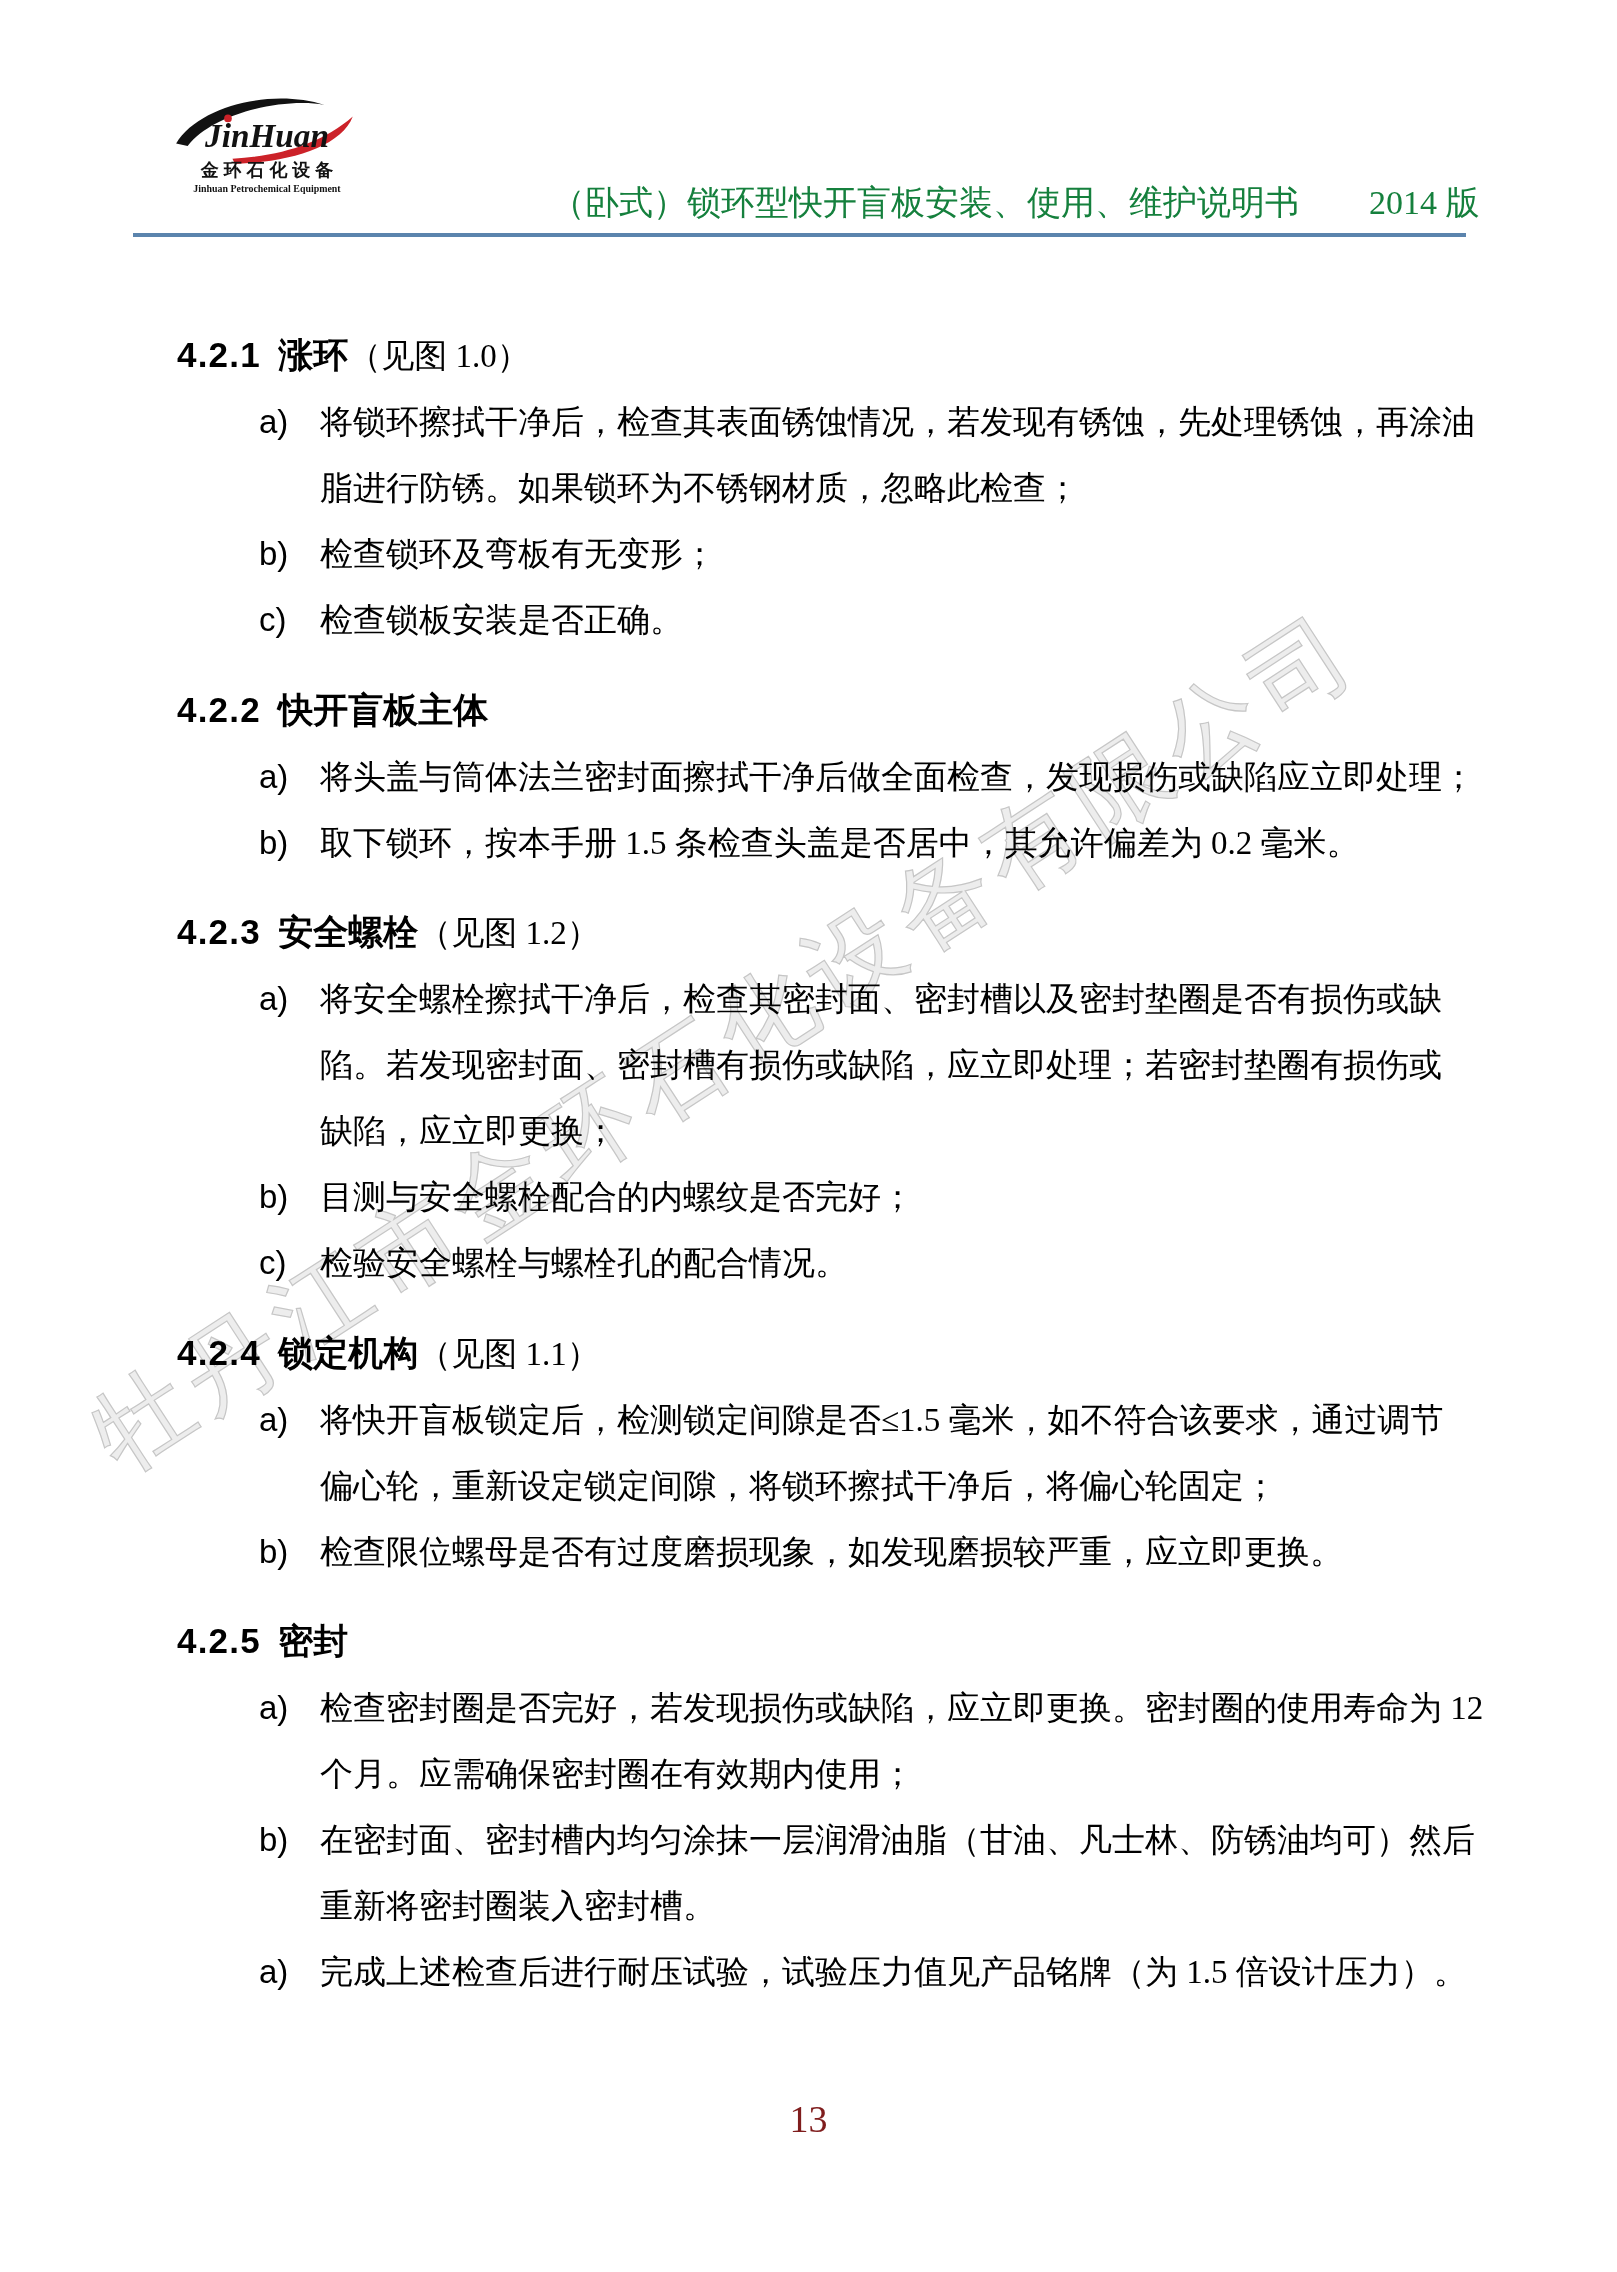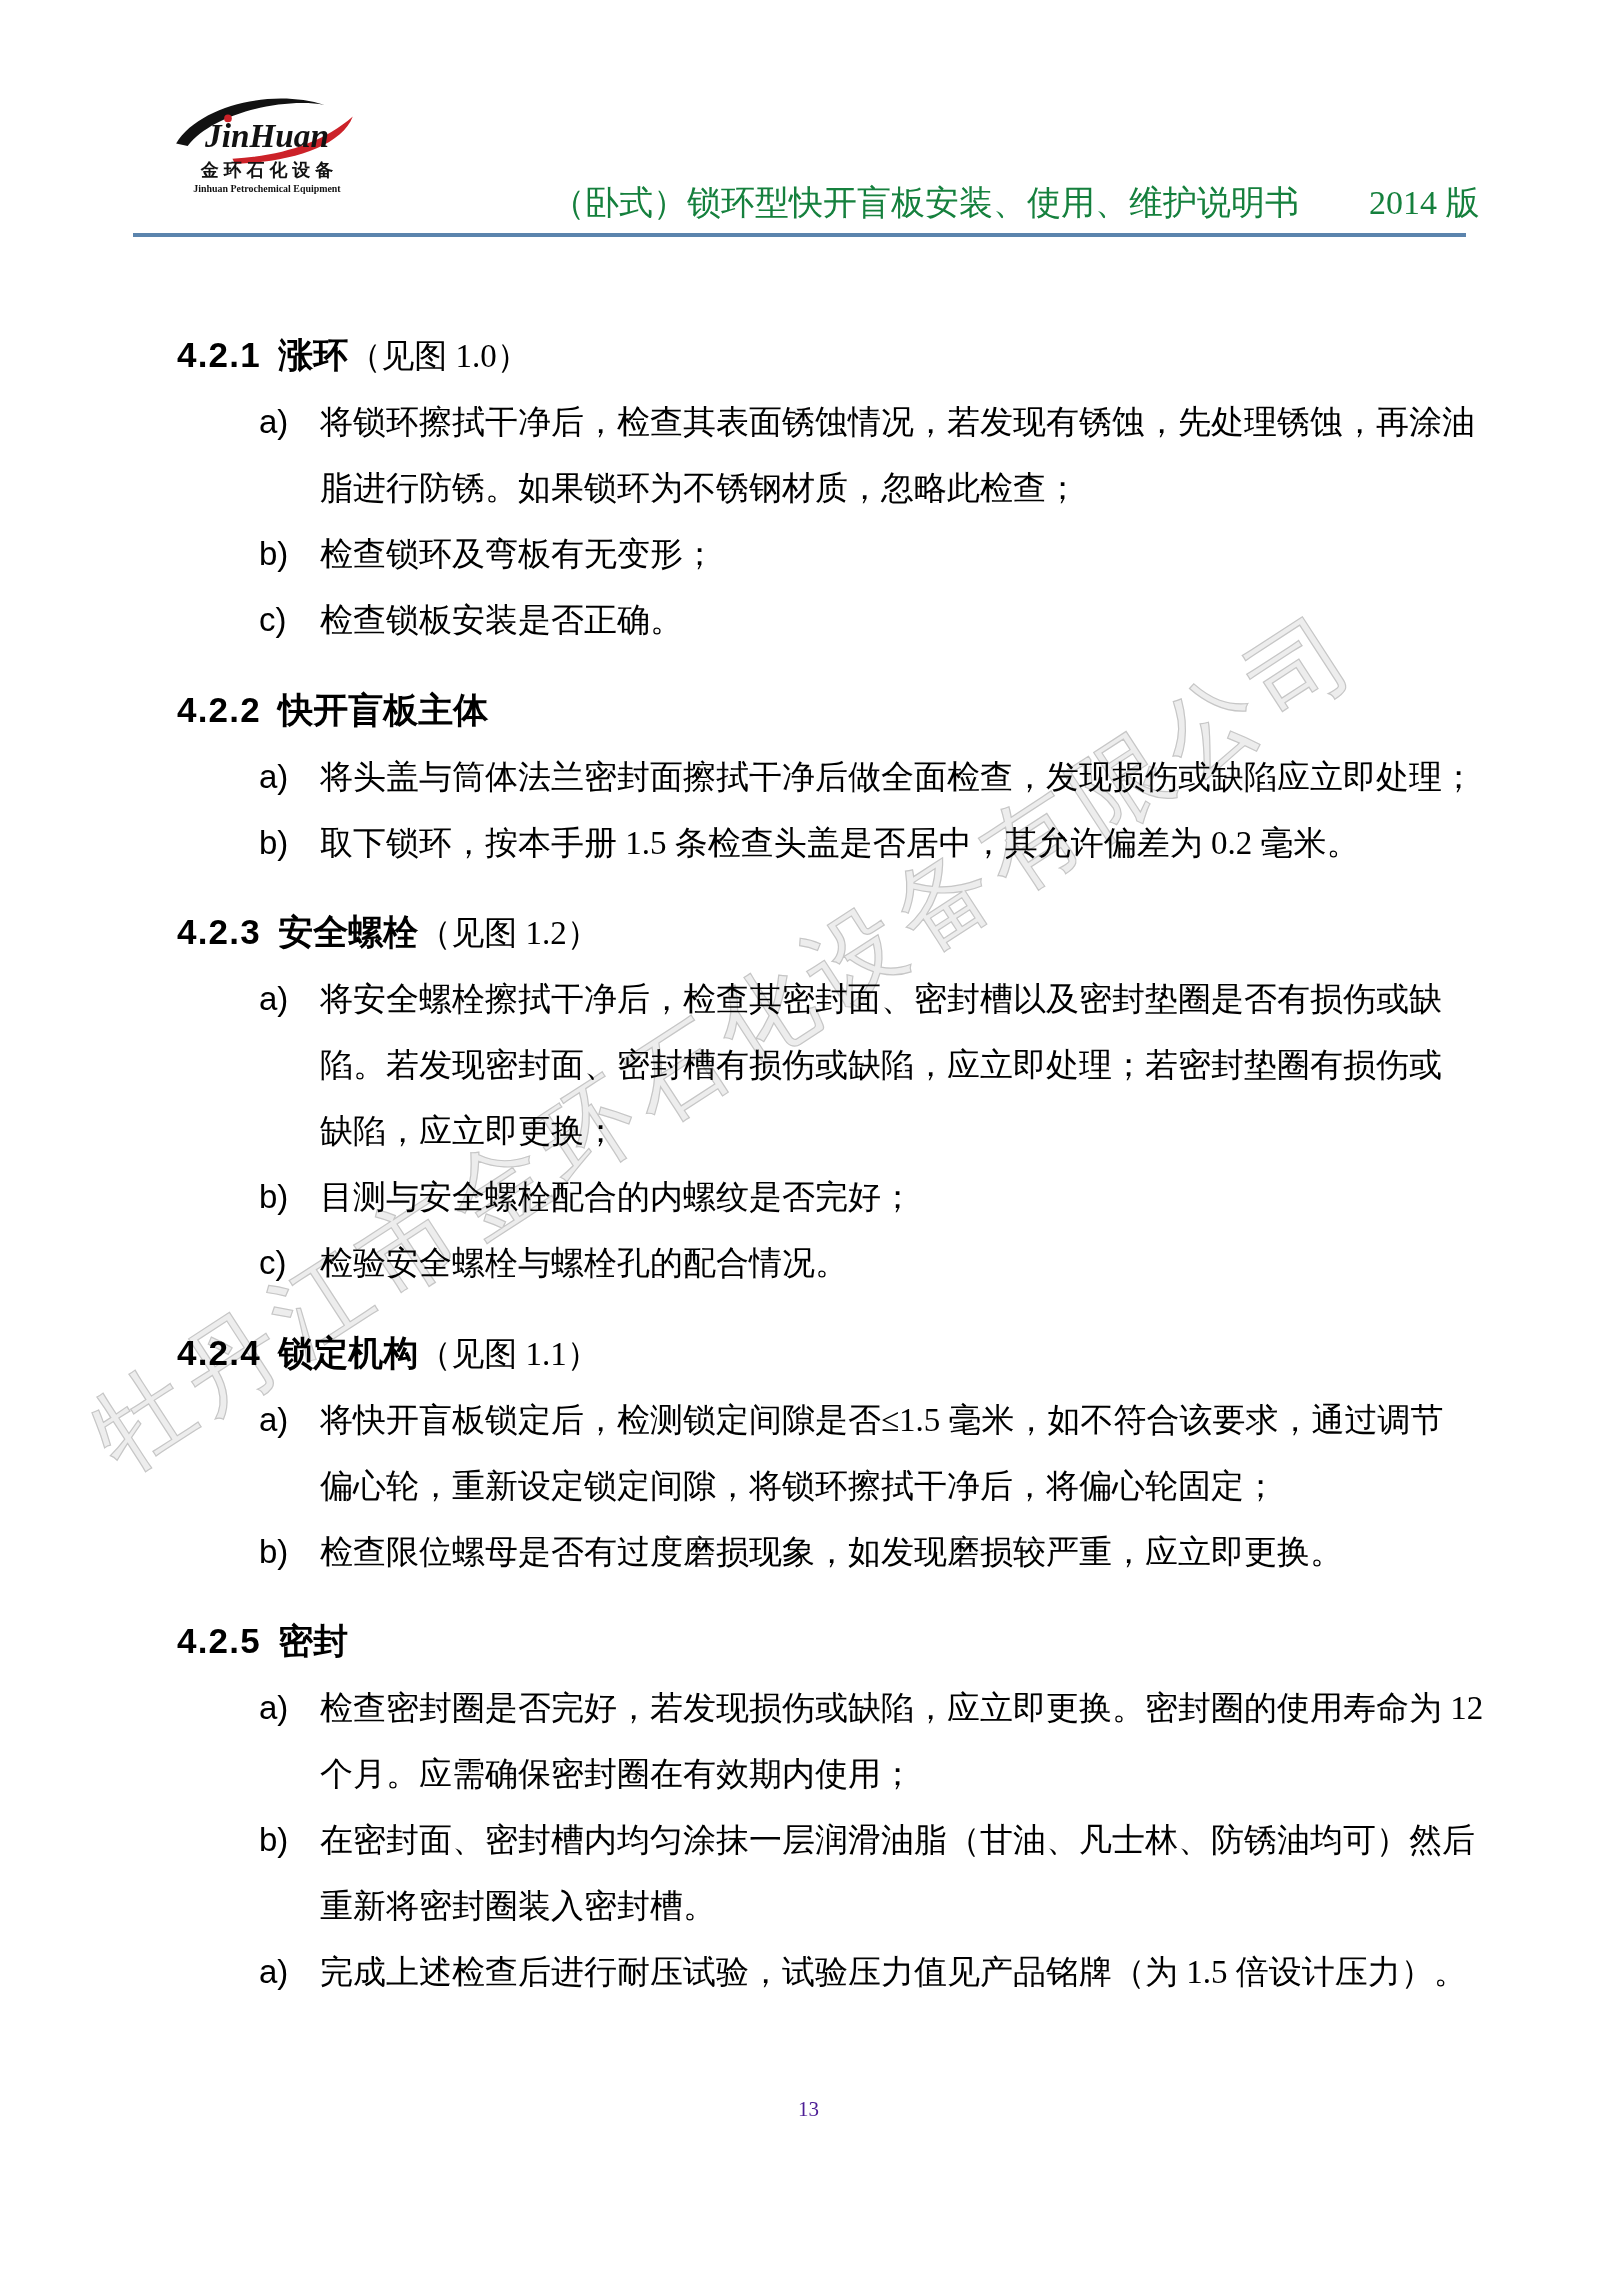--- a/index.html
+++ b/index.html
@@ -63,21 +63,21 @@
   }
   .item-label {
     position:absolute; left:-61px; top:0;
     font-family:"Liberation Sans","DejaVu Sans",sans-serif;
     font-size:33px;
   }
 
   
   .page-number {
     position:absolute; left:0; top:2097px; width:1617px;
-    text-align:center; font-size:21px; color:#4c1d95;
+    text-align:center; font-size:38px; color:#7f1d1d;
   }
 </style>
 </head>
 <body>
 
 <div class="page">
 
   <svg class="logo" viewBox="0 0 300 165">
     <path d="M8,80 C44,20 160,-6 240,20 C178,8 66,32 26,84 Z" fill="#121212"></path>
     <path d="M96,104 C170,100 236,80 284,38 C266,86 182,110 100,112 Z" fill="#cc2229"></path>

